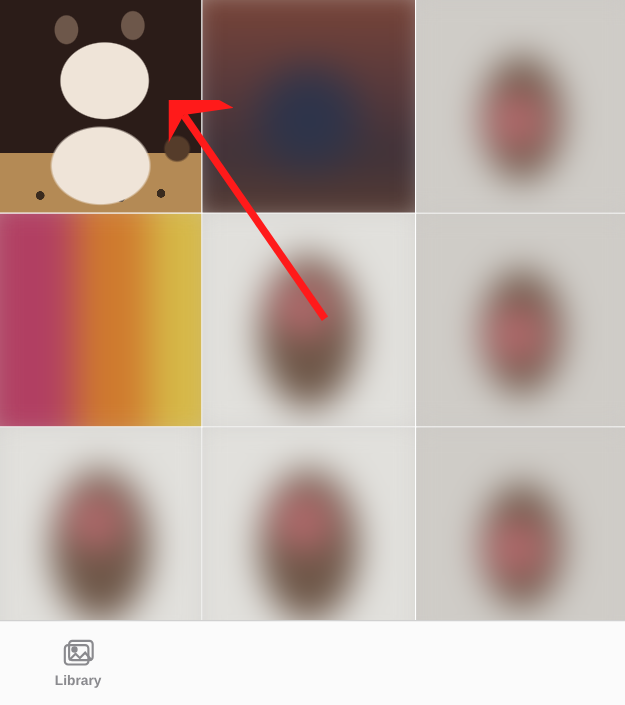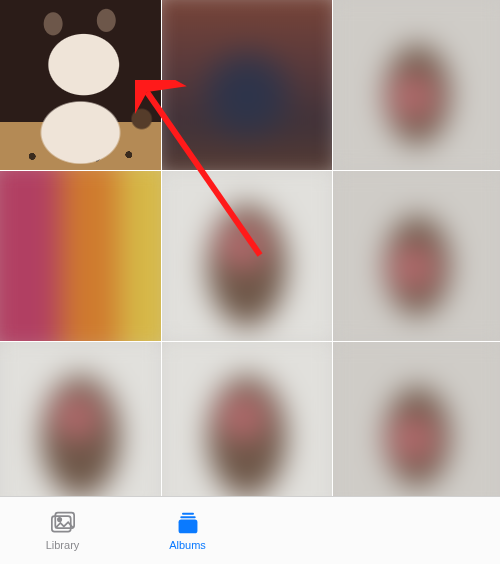--- a/index.html
+++ b/index.html
@@ -57,21 +57,21 @@
         radial-gradient(ellipse 65px 100px at 50% 55%, #6d5647 0 45%, transparent 60%),
         #e1e0dc;
       filter: blur(12px); transform: scale(1.15);
     }
     .tabbar {
       flex: 0 0 68px; display: grid; grid-template-columns: repeat(4, 1fr);
       align-items: center; border-top: 1px solid #d0d0d0; background: #fbfbfb;
     }
     .tab { display: flex; flex-direction: column; align-items: center; justify-content: center; gap: 4px; cursor: pointer; }
     .tab svg { width: 28px; height: 24px; }
-    .tab-label { font-size: 11px; color: #8a8a8e; }
+    .tab-label { font-size: 11px; color: #8a8a8e; font-weight: bold; }
     .tab.active .tab-label { color: #0a7aff; }
     .arrow {
       position: absolute; pointer-events: none; z-index: 30;
       left: 135px; top: 80px; width: 140px; height: 190px;
     }
   </style>
 </head>
 <body>
 
 <div class="app">
@@ -115,22 +115,14 @@
   <div class="tabbar">
     <div class="tab">
       <svg viewBox="0 0 32 28" fill="none" stroke="#8a8a8e" stroke-width="2">
         <rect x="3" y="6" width="22" height="18" rx="3"></rect>
         <rect x="7" y="2" width="22" height="18" rx="3"></rect>
         <circle cx="12" cy="10" r="2" fill="#8a8a8e"></circle>
         <path d="M7 20 l6 -6 l4 4 l5 -5 l6 7"></path>
       </svg>
       <span class="tab-label">Library</span>
     </div>
-    <div class="tab active">
-      <svg viewBox="0 0 28 28">
-        <rect x="7" y="2" width="14" height="2.5" rx="1.2" fill="#0a7aff"></rect>
-        <rect x="5" y="6" width="18" height="2.5" rx="1.2" fill="#0a7aff"></rect>
-        <rect x="3" y="10" width="22" height="16" rx="3" fill="#0a7aff"></rect>
-      </svg>
-      <span class="tab-label">Albums</span>
-    </div>
   </div>
 </div>
 
 </body></html>

